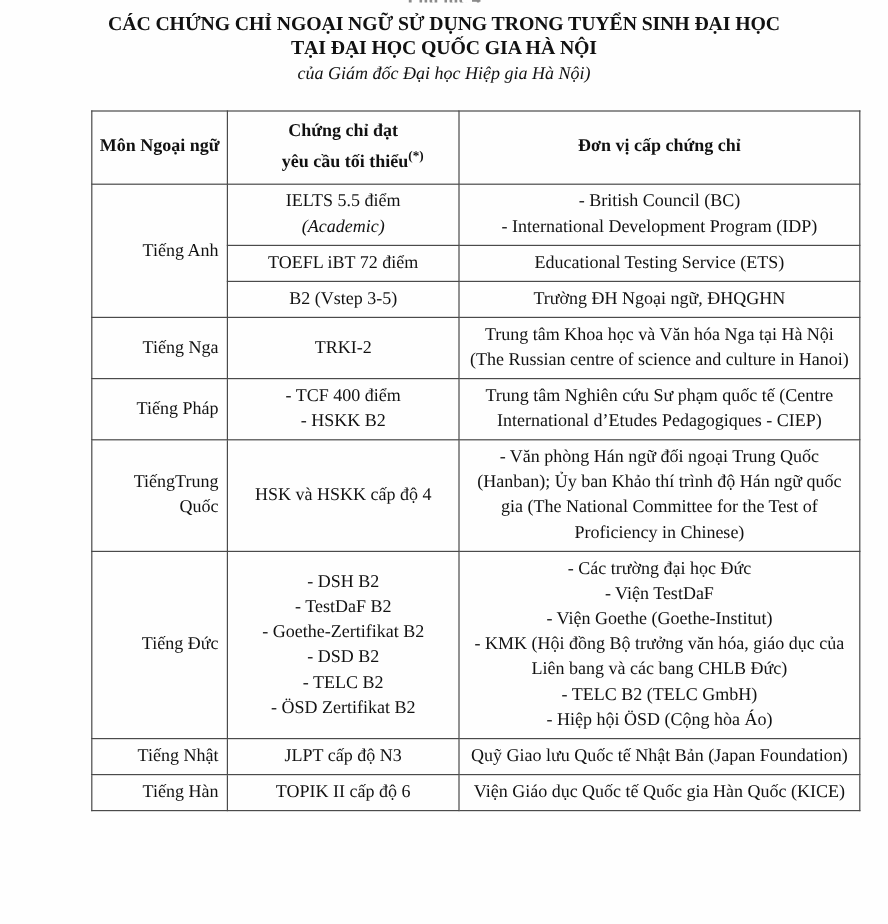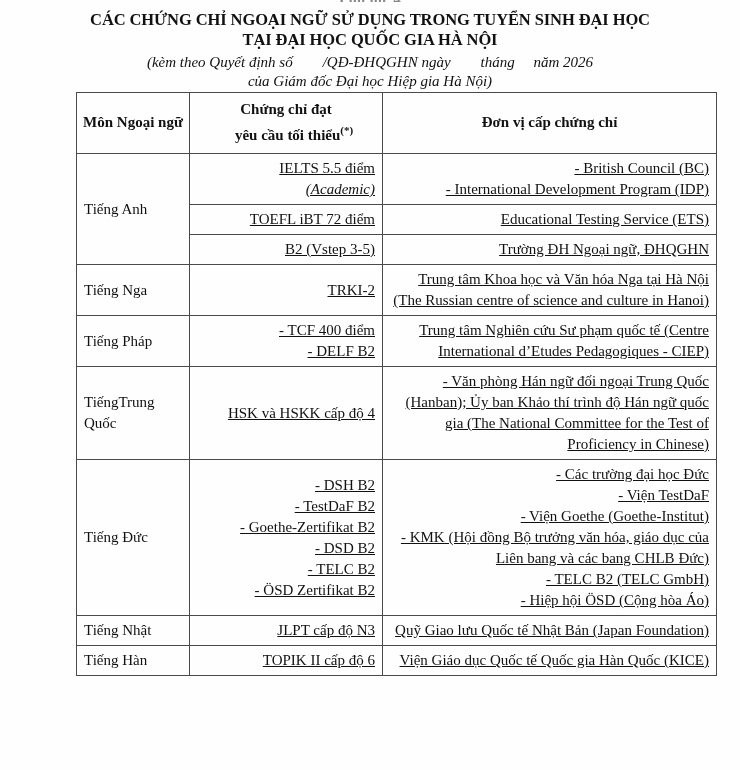--- a/index.html
+++ b/index.html
@@ -91,27 +91,26 @@
     text-align: center;
     font-weight: bold;
     padding: 6px 5px 7px 5px;
     line-height: 21px;
   }
   col.c-lang  { width: 113px; }
   col.c-cert  { width: 193px; }
   col.c-org   { width: 334px; }
 
   td.lang-cell {
-    text-align: left;
+    text-align: right;
     padding: 4px 2px;
   }
   td.cert-cell,
   td.org-cell {
-    text-align: right;
-    text-decoration: underline;
+    text-align: center;
   }
   .lines .ln {
     display: block;
     white-space: normal;
   }
   .lines .ln.it {
     font-style: italic;
   }
   .hdr-sub {
     font-size: 11px;
@@ -126,21 +125,20 @@
 <div class="page">
 
   <div class="appendix-line">Phụ lục 4</div>
 
   <div class="doc-title">
     <span class="t-line">CÁC CHỨNG CHỈ NGOẠI NGỮ SỬ DỤNG TRONG TUYỂN SINH ĐẠI HỌC</span>
     <span class="t-line">TẠI ĐẠI HỌC QUỐC GIA HÀ NỘI</span>
   </div>
 
   <div class="doc-subtitle">
-    <span class="s-line">(kèm theo Quyết định số        /QĐ-ĐHQGHN ngày        tháng     năm 2026</span>
     <span class="s-line">của Giám đốc Đại học Hiệp gia Hà Nội)</span>
   </div>
 
   <div class="tbl-wrap">
     <table class="cert-table">
       <colgroup>
         <col class="c-lang">
         <col class="c-cert">
         <col class="c-org">
       </colgroup>
@@ -193,21 +191,21 @@
               <span class="ln">TRKI-2</span>
             </td>
             <td class="org-cell lines">
               <span class="ln">Trung tâm Khoa học và Văn hóa Nga tại Hà Nội (The Russian centre of science and culture in Hanoi)</span>
             </td>
           </tr>
           <tr>
             <td class="lang-cell"><span class="ln">Tiếng Pháp</span></td>
             <td class="cert-cell lines">
               <span class="ln">- TCF 400 điểm</span>
-              <span class="ln">- DELF B2</span>
+              <span class="ln">- HSKK B2</span>
             </td>
             <td class="org-cell lines">
               <span class="ln">Trung tâm Nghiên cứu Sư phạm quốc tế (Centre International d’Etudes Pedagogiques - CIEP)</span>
             </td>
           </tr>
           <tr>
             <td class="lang-cell"><span class="ln">Tiếng</span><span class="ln">Trung Quốc</span></td>
             <td class="cert-cell lines">
               <span class="ln">HSK và HSKK cấp độ 4</span>
             </td>

